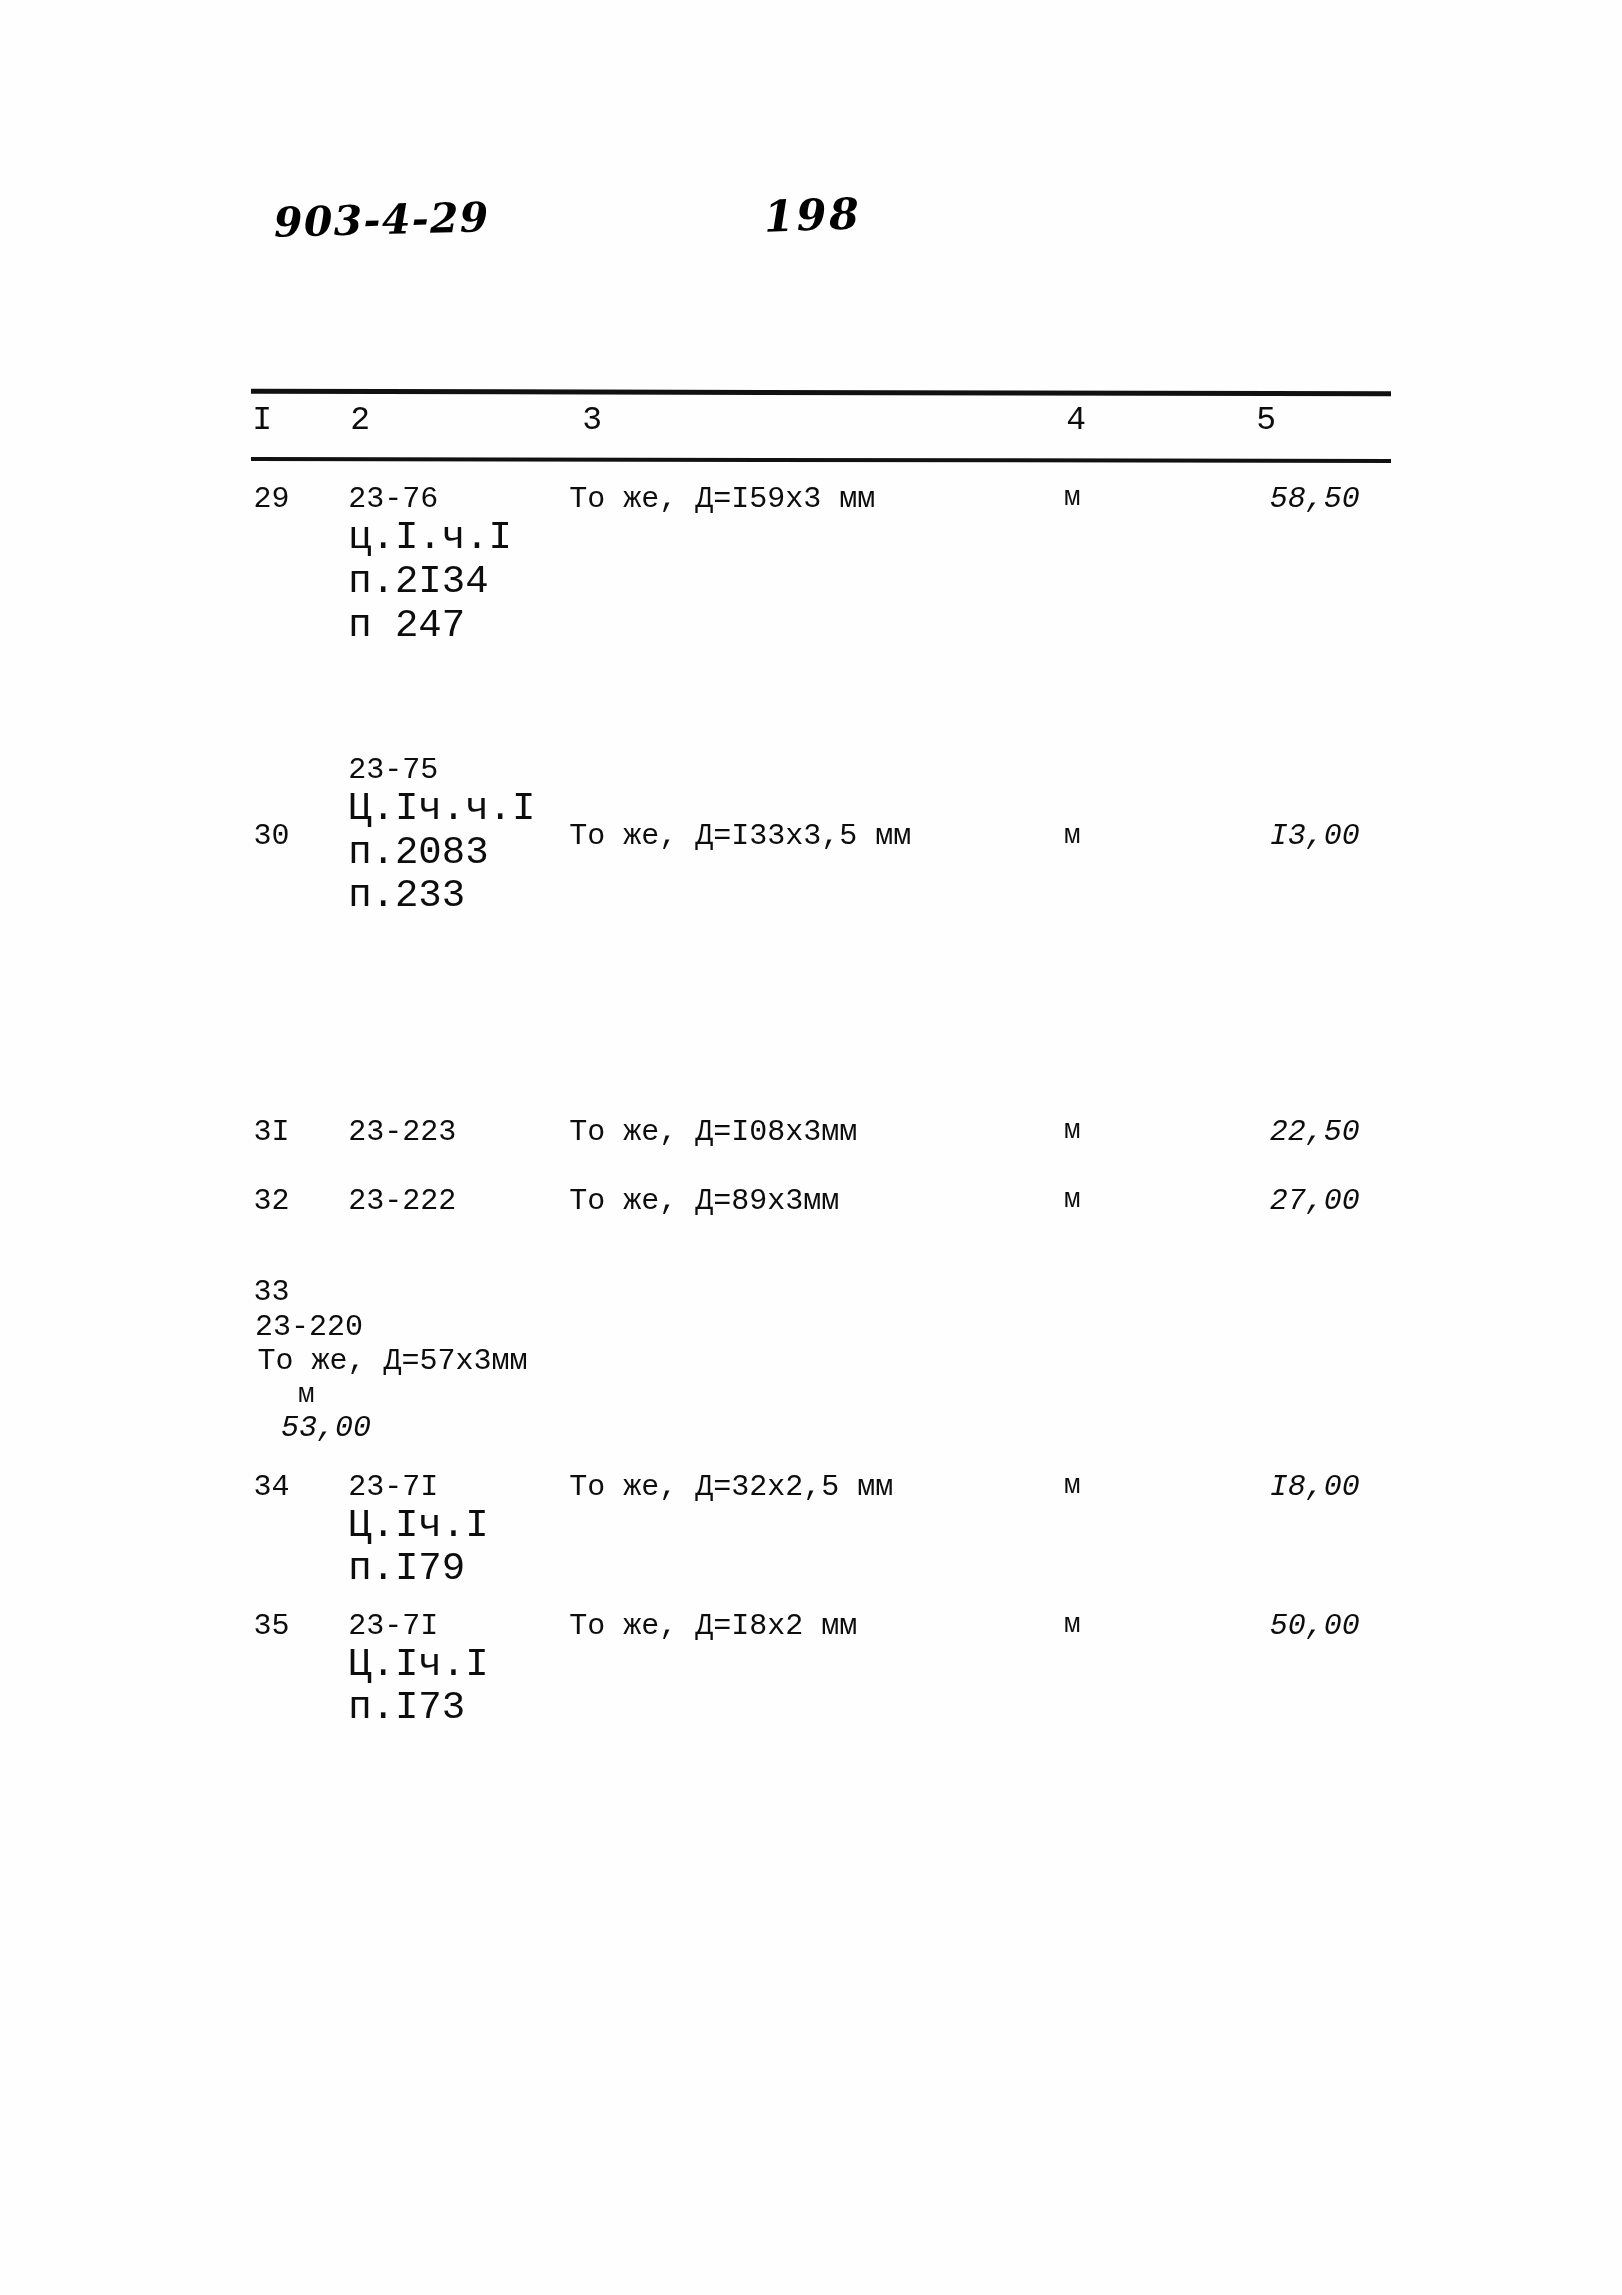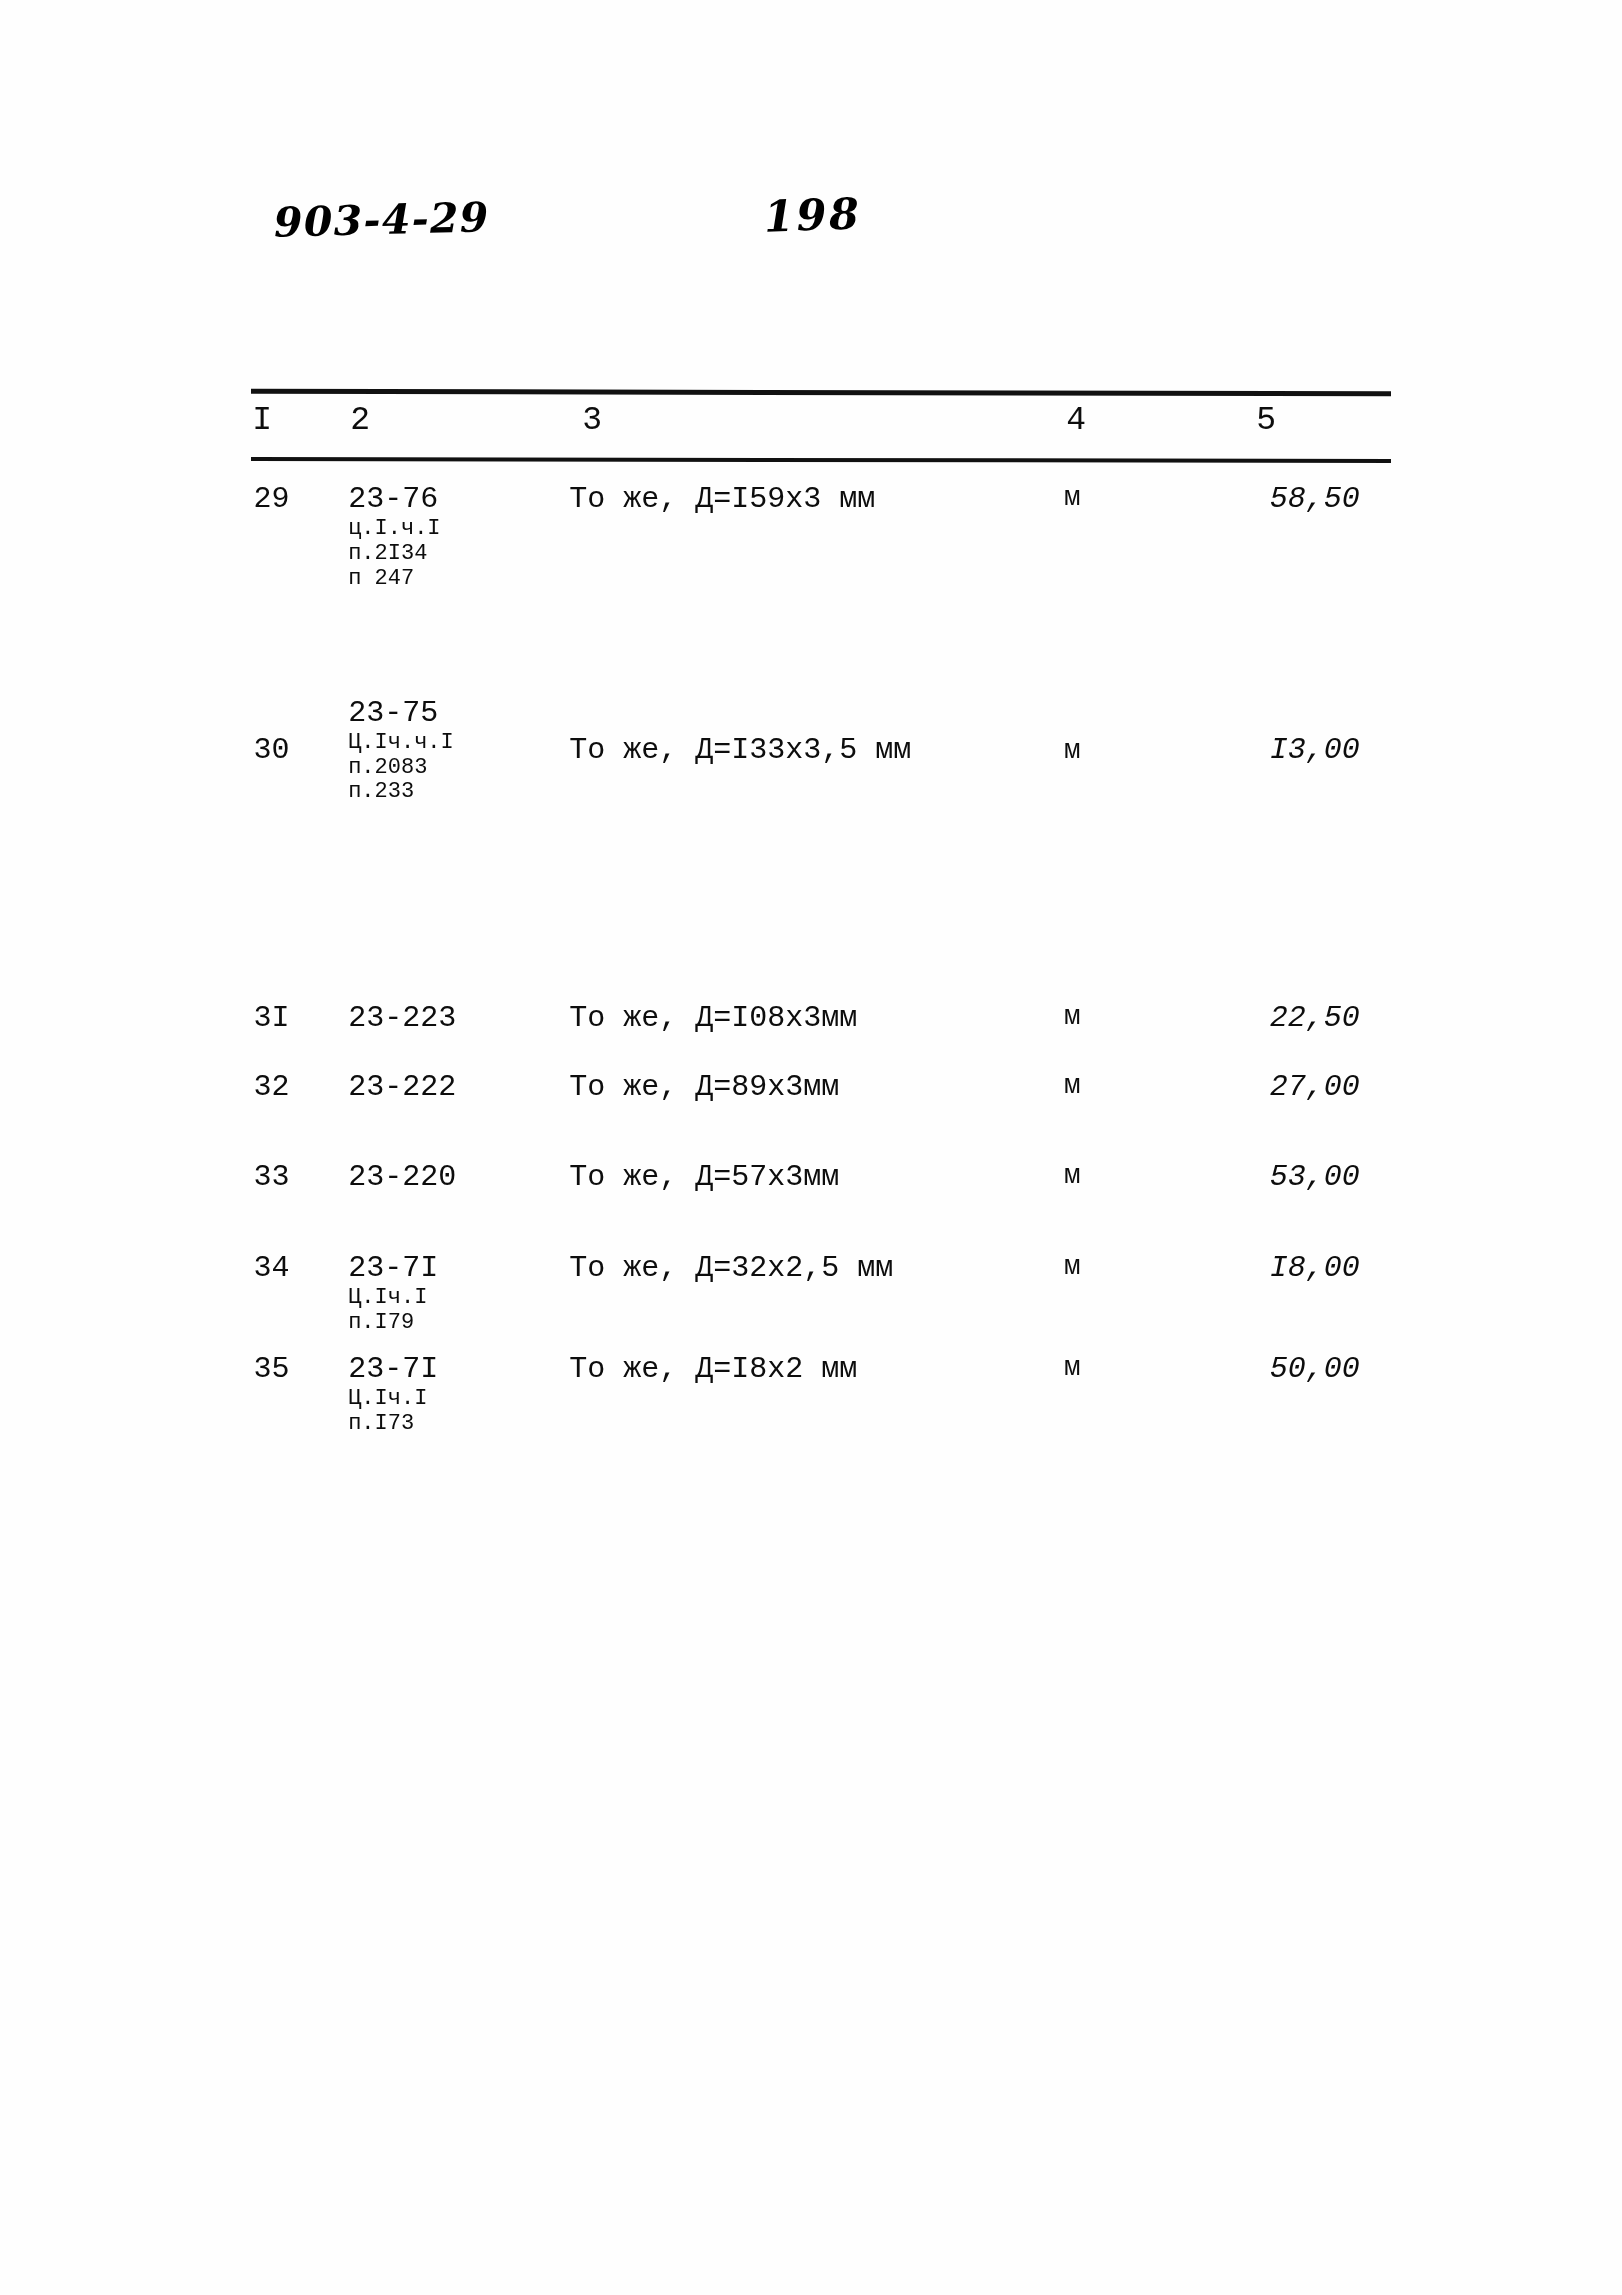--- a/index.html
+++ b/index.html
@@ -97,21 +97,21 @@
   .row .cell { white-space: pre-line; }
 
   .cell.num      { padding-left: 2.6px; }
   .cell.code     { padding-left: 3.9px; }
   .cell.desc     { padding-left: 6.5px; }
   .cell.unit     { padding-left: 47px; font-size: 27.5px; }
   .cell.qty      { padding-left: 30px; text-align: left; font-style: italic; }
 
   .sub {
     display: block;
-    font-size: 22px;
+    font-size: 39px;
     line-height: 1.12;
   }
 </style>
 </head>
 <body>
 
 <div class="page">
 
   <div class="handwriting" id="doc-code">903-4-29</div>
 
@@ -157,21 +157,21 @@
           <div class="cell c4 unit">м</div>
           <div class="cell c5 qty">22,50</div>
         </div>
         <div class="row" style="margin-bottom: 56px;">
           <div class="cell c1 num">32</div>
           <div class="cell c2 code">23-222</div>
           <div class="cell c3 desc">То  же,  Д=89х3мм</div>
           <div class="cell c4 unit">м</div>
           <div class="cell c5 qty">27,00</div>
         </div>
-        <div class="row" style="margin-bottom: 56px;">
+        <div class="row" style="margin-bottom: 24px; flex-direction: column;">
           <div class="cell c1 num">33</div>
           <div class="cell c2 code">23-220</div>
           <div class="cell c3 desc">То  же,  Д=57х3мм</div>
           <div class="cell c4 unit">м</div>
           <div class="cell c5 qty">53,00</div>
         </div>
         <div class="row" style="margin-bottom: 17px;">
           <div class="cell c1 num">34</div>
           <div class="cell c2 code">23-7I<span class="sub">Ц.Iч.I
 п.I79</span></div>

